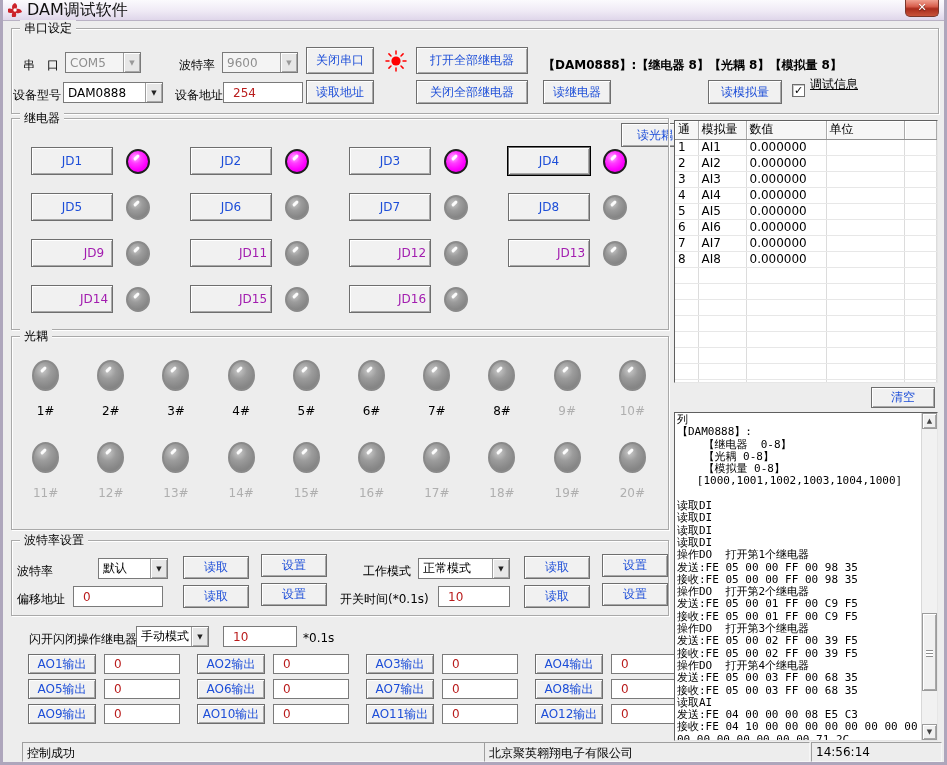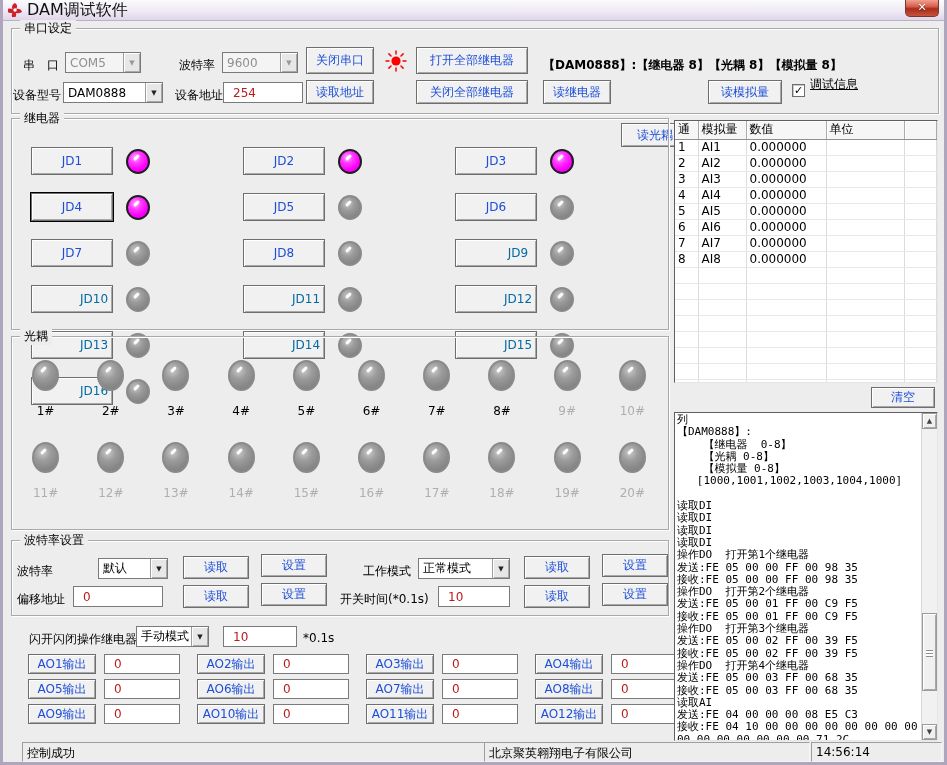--- a/index.html
+++ b/index.html
@@ -18,21 +18,21 @@
              color:#FFF;font-weight:bold;font-size:11px;line-height:15px;text-align:center;
              text-shadow:0 1px 1px #5B170D;cursor:default;}
   
   .group{position:absolute;border:1px solid #A9A9A9;box-shadow:inset 1px 1px 0 #FFF,1px 1px 0 #FFF;}
   .glabel{position:absolute;top:-9px;left:8px;background:#EDEDED;padding:0 4px;font-size:12px;}
   
   .btn{position:absolute;background:#F1F1F1;border:1px solid #6E6E6E;
        box-shadow:inset 1px 1px 0 #FFF,inset -1px -1px 0 #A8A8A8;
        display:flex;align-items:center;justify-content:center;font-size:12px;color:#1d4ed8;cursor:default;}
   .btn.inline{position:static;flex:none;}
-  .btn.disabled{color:#0369a1;padding-left:44px;}
+  .btn.disabled{color:#a21caf;padding-left:44px;}
   .btn.focused{outline:1px solid #000;}
   
   .tinput{position:absolute;background:#FFF;border:1px solid #7A7A7A;padding:1px 9px;
           font-family:"DejaVu Sans","Liberation Sans",sans-serif;font-size:12px;color:#b91c1c;}
   .tinput.inline{position:static;}
   .select{position:absolute;background:#FFF;border:1px solid #7A7A7A;display:flex;align-items:center;
           padding-left:4px;font-size:12px;overflow:hidden;}
   .select .arrow{margin-left:auto;align-self:stretch;width:17px;background:#E7E7E7;
           border-left:1px solid #9D9D9D;box-shadow:inset 1px 1px 0 #FFF,inset -1px -1px 0 #A8A8A8;
           display:flex;align-items:center;justify-content:center;font-size:7px;color:#222;}
@@ -43,21 +43,21 @@
   .led{position:relative;border-radius:50%;flex:none;}
   .led::after{content:"";position:absolute;width:7px;height:3px;background:#FFF;border-radius:2px;
               transform:rotate(-45deg);top:24%;left:26%;opacity:.95;}
   .led.on{background:radial-gradient(circle at 38% 32%,#FFB6FF 0%,#FF3CFF 30%,#FF00FF 62%,#CE00CE 100%);
           border:2px solid #1E1E1E;}
   .led.off{background:radial-gradient(circle at 38% 32%,#C9C9C9 0%,#9C9C9C 35%,#878787 70%,#7C7C7C 100%);
            border:2px solid #8A8A8A;}
   .relay-led{width:24px;height:25px;}
   
   #relay-grid{position:absolute;left:10px;top:130px;width:654px;height:196px;display:grid;
-              grid-template-columns:repeat(3,1fr);grid-auto-rows:46px;padding:8px 0 0 18px;}
+              grid-template-columns:repeat(4,1fr);grid-auto-rows:46px;padding:8px 0 0 18px;}
   .relay-cell{display:flex;align-items:center;gap:13px;}
   .relay-btn{width:82px;height:28px;}
   
   #opto-grid{position:absolute;left:10px;top:352px;width:652px;display:grid;
              grid-template-columns:repeat(10,1fr);grid-auto-rows:82px;}
   .opto-item{display:flex;flex-direction:column;align-items:center;padding-top:8px;}
   .opto-led{width:27px;height:31px;}
   .opto-label{margin-top:13px;font-size:12px;}
   .opto-label.gray{color:#AFAFAF;}
   
@@ -185,24 +185,20 @@
       <div class="relay-cell">
         <div class="btn inline relay-btn">JD7</div>
         <span class="led relay-led off"></span>
       </div>
       <div class="relay-cell">
         <div class="btn inline relay-btn">JD8</div>
         <span class="led relay-led off"></span>
       </div>
       <div class="relay-cell">
         <div class="btn inline relay-btn disabled">JD9</div>
-        <span class="led relay-led off"></span>
-      </div>
-      <div class="relay-cell">
-        <div class="btn inline relay-btn disabled">JD10</div>
         <span class="led relay-led off"></span>
       </div>
       <div class="relay-cell">
         <div class="btn inline relay-btn disabled">JD11</div>
         <span class="led relay-led off"></span>
       </div>
       <div class="relay-cell">
         <div class="btn inline relay-btn disabled">JD12</div>
         <span class="led relay-led off"></span>
       </div>

